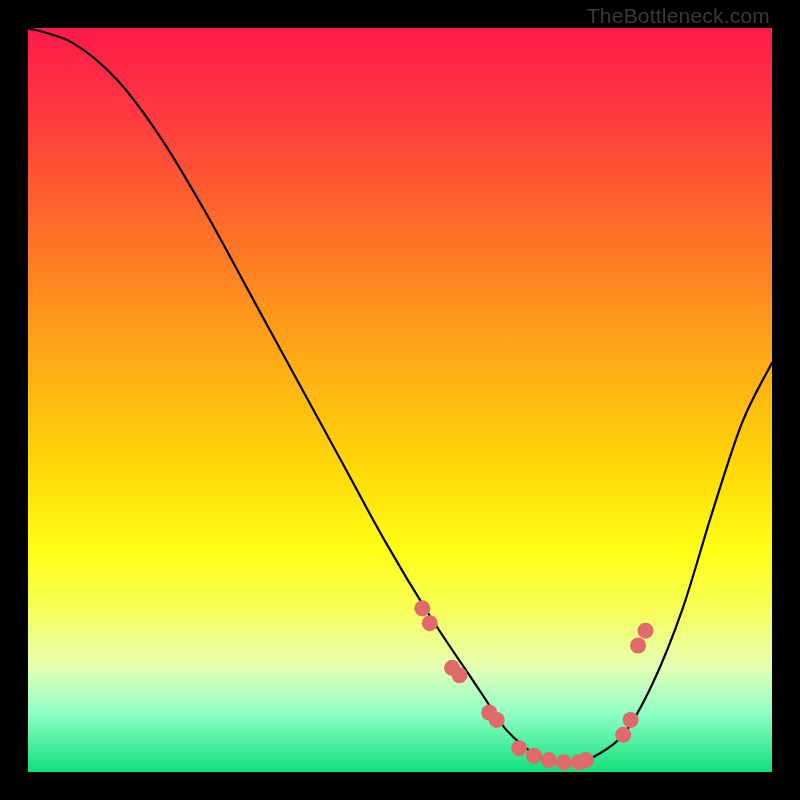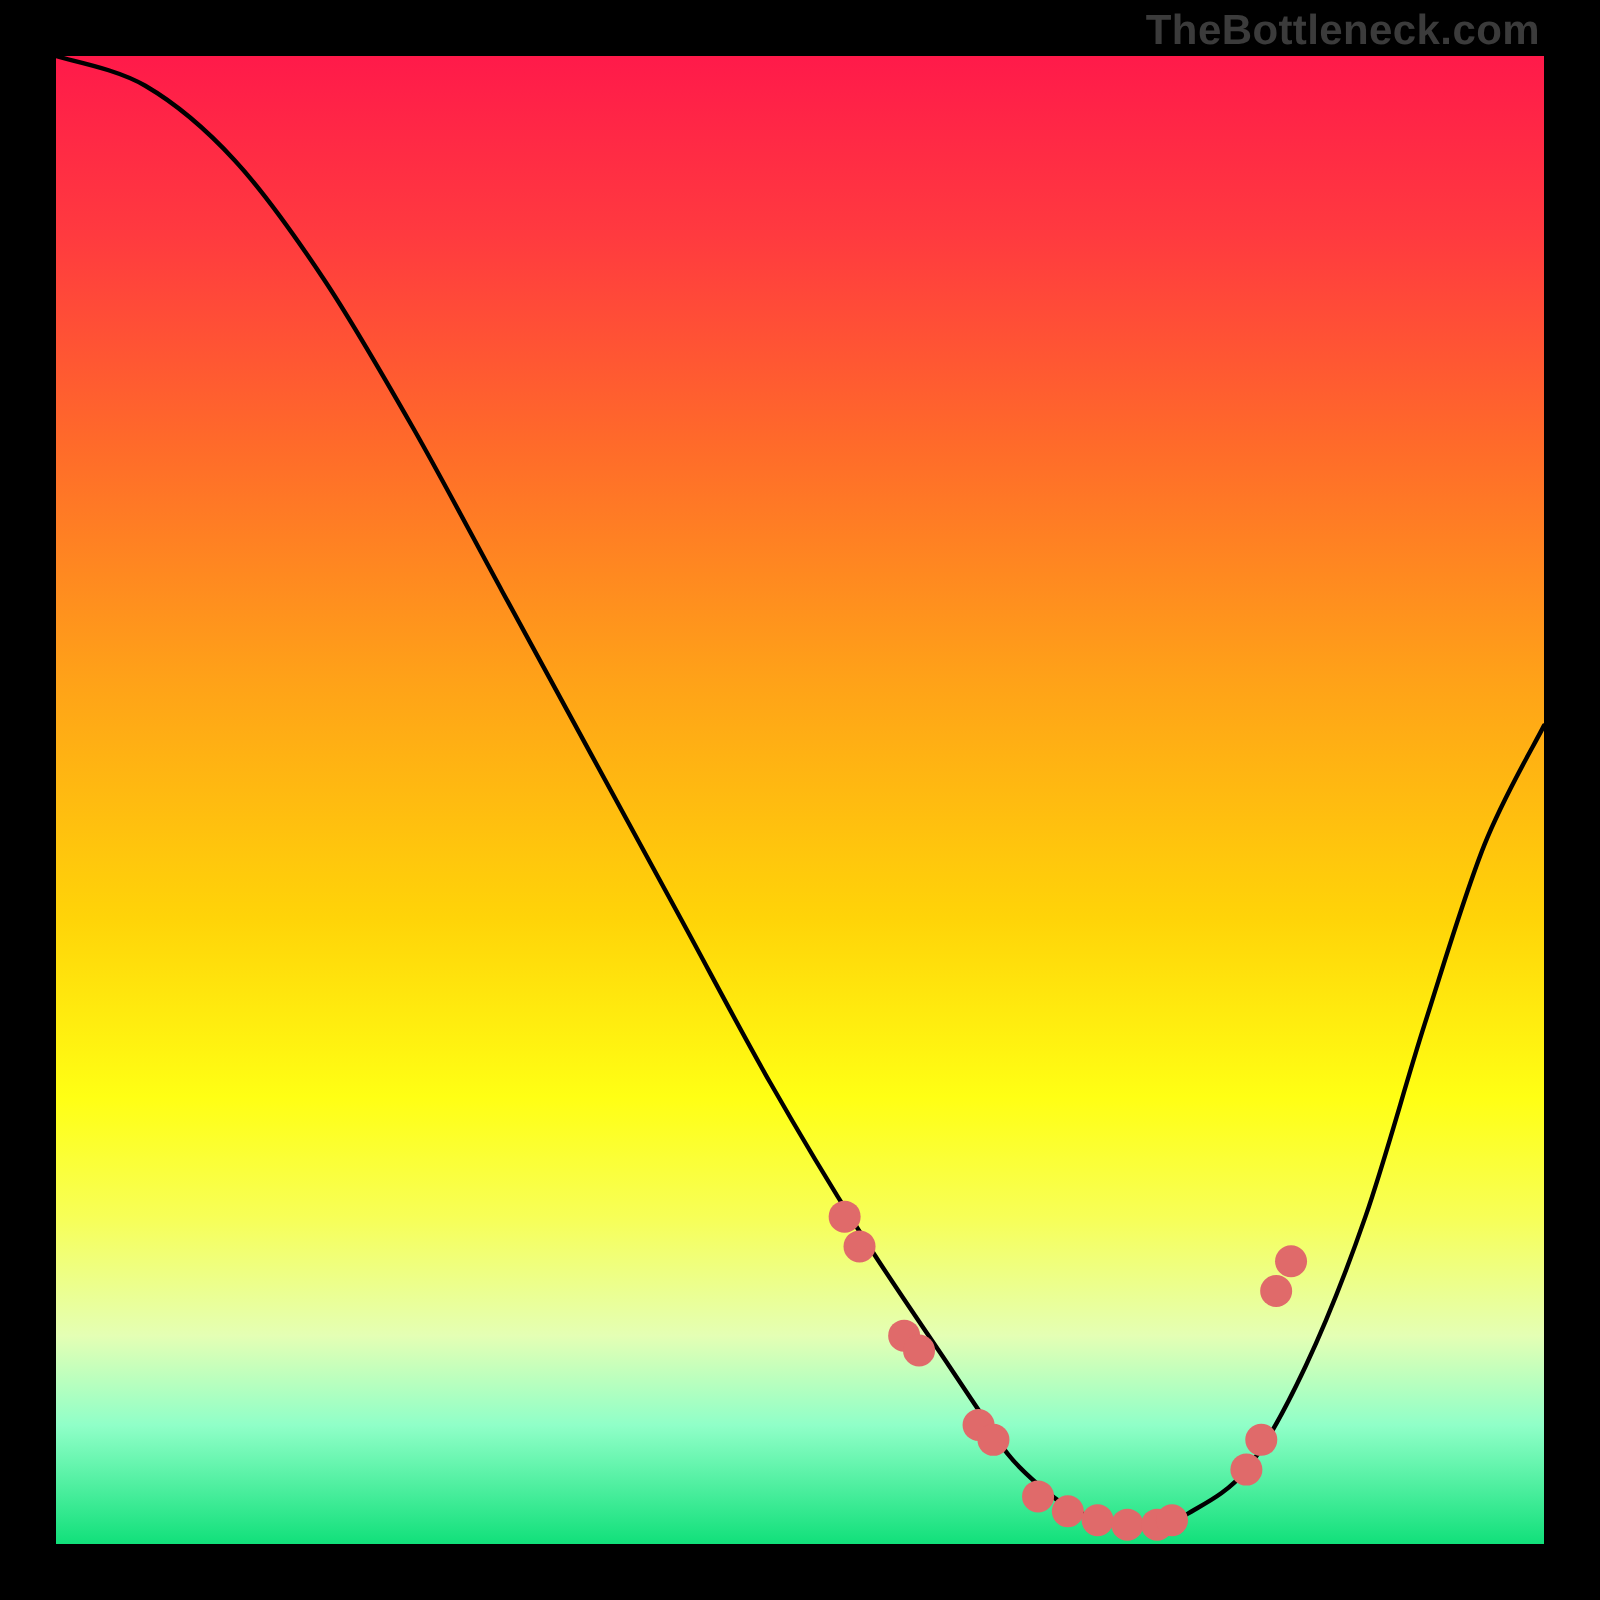--- a/index.html
+++ b/index.html
@@ -37,21 +37,21 @@
       #90ffc8 92%,
       #11e07a 100%
     );
   }
   .watermark {
     position: absolute;
     top: 4px;
     right: 30px;
     color: #3b3b3b;
     font-size: 21px;
-    font-weight: 700;
+    font-weight: 400;
     letter-spacing: 0.2px;
     z-index: 10;
   }
   svg.curve {
     position: absolute;
     left: 0;
     top: 0;
     width: 100%;
     height: 100%;
   }

